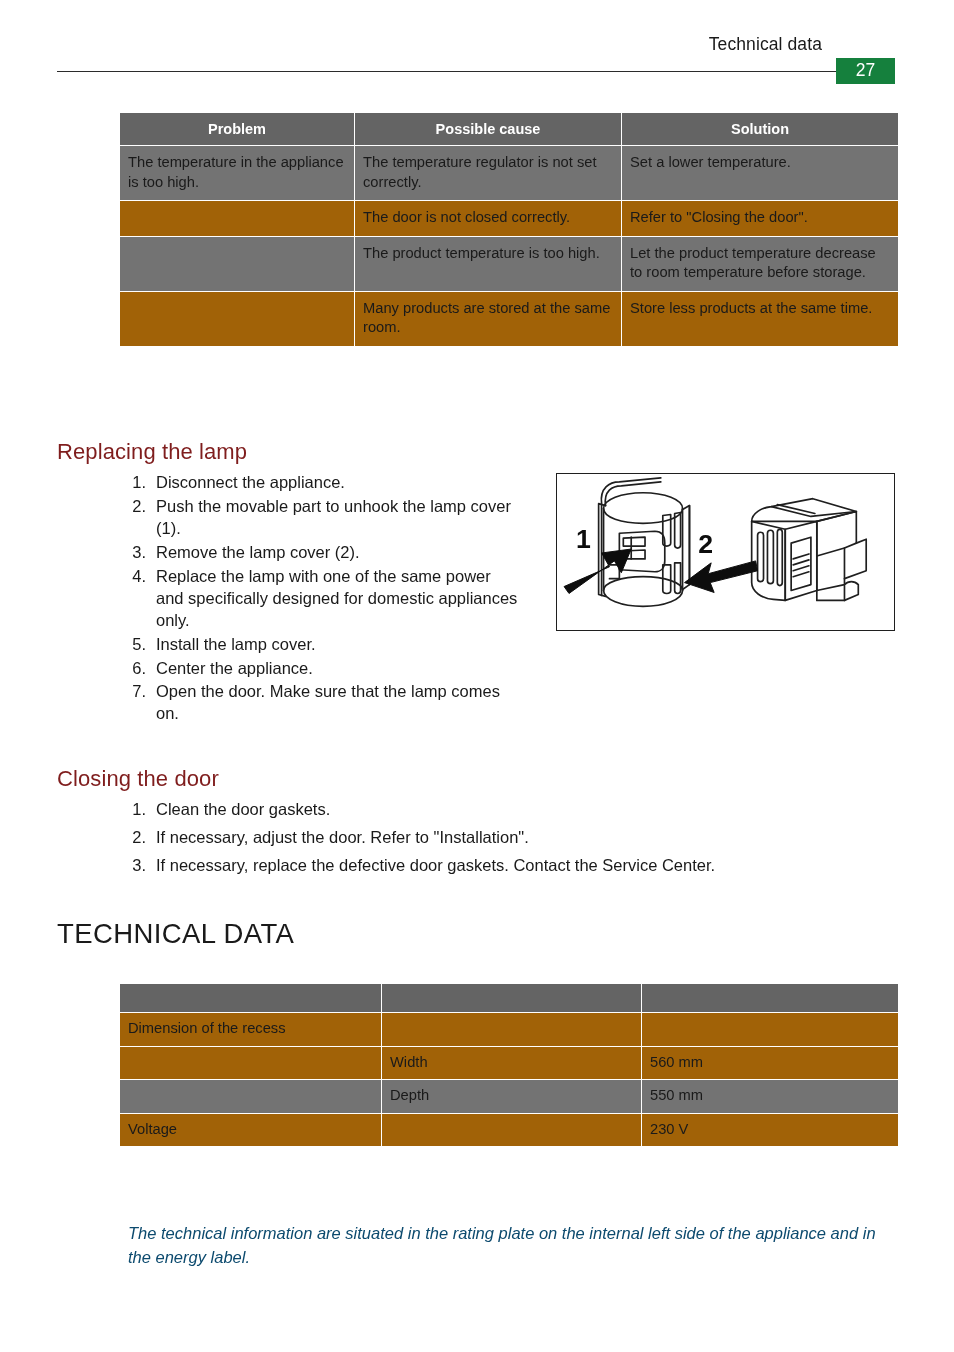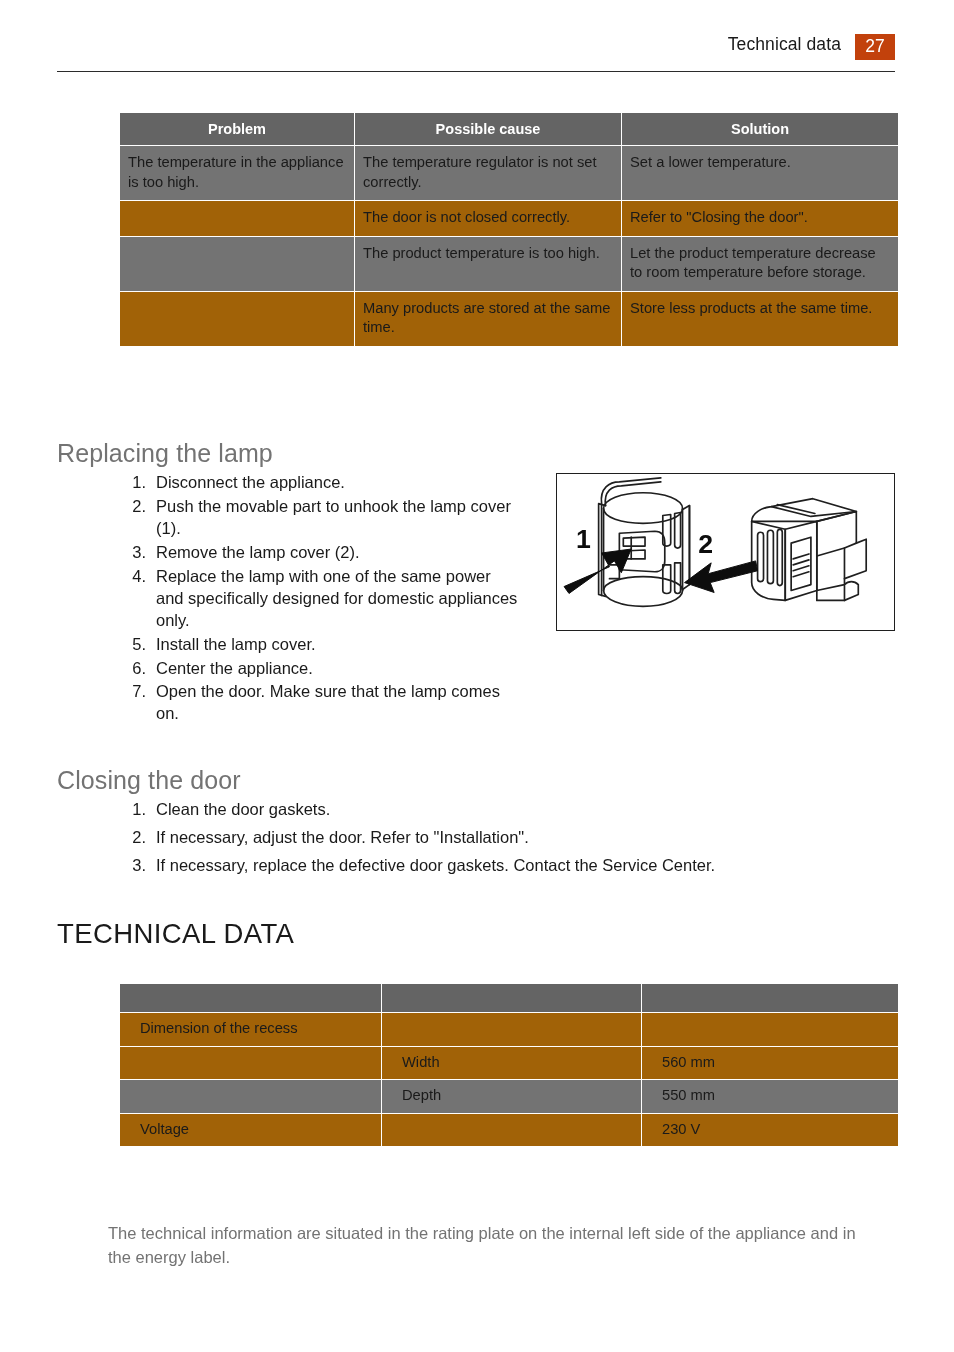--- a/index.html
+++ b/index.html
@@ -29,29 +29,30 @@
   .page-header-title {
     font-size: 17.5px;
     color: #1a1a1a;
     line-height: 1;
     padding-bottom: 0;
     margin-right: 14px;
     margin-top: 2px;
     letter-spacing: .1px;
   }
   .page-number-box {
-    background: #c2410c;
+    background: #15803d;
     color: #ffffff;
     font-size: 17.5px;
-    width: 40px;
+    width: 59px;
     height: 26px;
     display: flex;
     align-items: center;
     justify-content: center;
     line-height: 1;
+    margin-top: 24px;
   }
 
   
   .doc-table {
     position: absolute;
     border-collapse: separate;
     border-spacing: 1.5px;
     background: #ffffff;
     table-layout: fixed;
   }
@@ -79,28 +80,28 @@
   #troubleshoot-table col.c1 { width: 234px; }
   #troubleshoot-table col.c2 { width: 266px; }
   #troubleshoot-table col.c3 { width: 276px; }
 
   
   #techdata-table { left: 119px; top: 983px; width: 776px; }
   #techdata-table col.c1 { width: 261px; }
   #techdata-table col.c2 { width: 259px; }
   #techdata-table col.c3 { width: 256px; }
   #techdata-table th { height: 28px; padding: 6px 8px; }
-  #techdata-table td { padding: 6px 8px 7px 20px; font-size: 14.7px; }
+  #techdata-table td { padding: 6px 8px 7px 8px; font-size: 14.7px; }
 
   
   .h2 {
     position: absolute;
-    font-size: 25px;
+    font-size: 22px;
     font-weight: normal;
-    color: #737373;
+    color: #7f1d1d;
     letter-spacing: .1px;
     margin: 0;
   }
   .h1 {
     position: absolute;
     font-size: 27.5px;
     font-weight: normal;
     color: #1a1a1a;
     letter-spacing: .4px;
     margin: 0;
@@ -141,27 +142,28 @@
     width: 339px;
     height: 158px;
     border: 1.4px solid #1f1f1f;
     background: #ffffff;
   }
   .figure svg { display: block; width: 100%; height: 100%; }
 
   
   .note {
     position: absolute;
-    left: 108px;
+    left: 128px;
     top: 1222px;
     width: 772px;
     font-size: 16.5px;
     line-height: 1.45;
-    color: #737373;
+    color: #0c4a6e;
     margin: 0;
+    font-style: italic;
   }
 </style>
 </head>
 <body>
 
 <div class="page-header">
   <span class="page-header-title">Technical data</span>
   <span class="page-number-box">27</span>
 </div>
 
@@ -189,21 +191,21 @@
       <td>The door is not closed correctly.</td>
       <td>Refer to "Closing the door".</td>
     </tr>
     <tr class="row-dark">
       <td></td>
       <td>The product temperature is too high.</td>
       <td>Let the product temperature decrease to room temperature before storage.</td>
     </tr>
     <tr class="row-light">
       <td></td>
-      <td>Many products are stored at the same time.</td>
+      <td>Many products are stored at the same room.</td>
       <td>Store less products at the same time.</td>
     </tr>
   </tbody>
 </table>
 
 <h2 class="h2" style="left:57px; top:439px;">Replacing the lamp</h2>
 
 <ol class="steps" id="lamp-steps">
   <li>
     <span class="num">1.</span>

